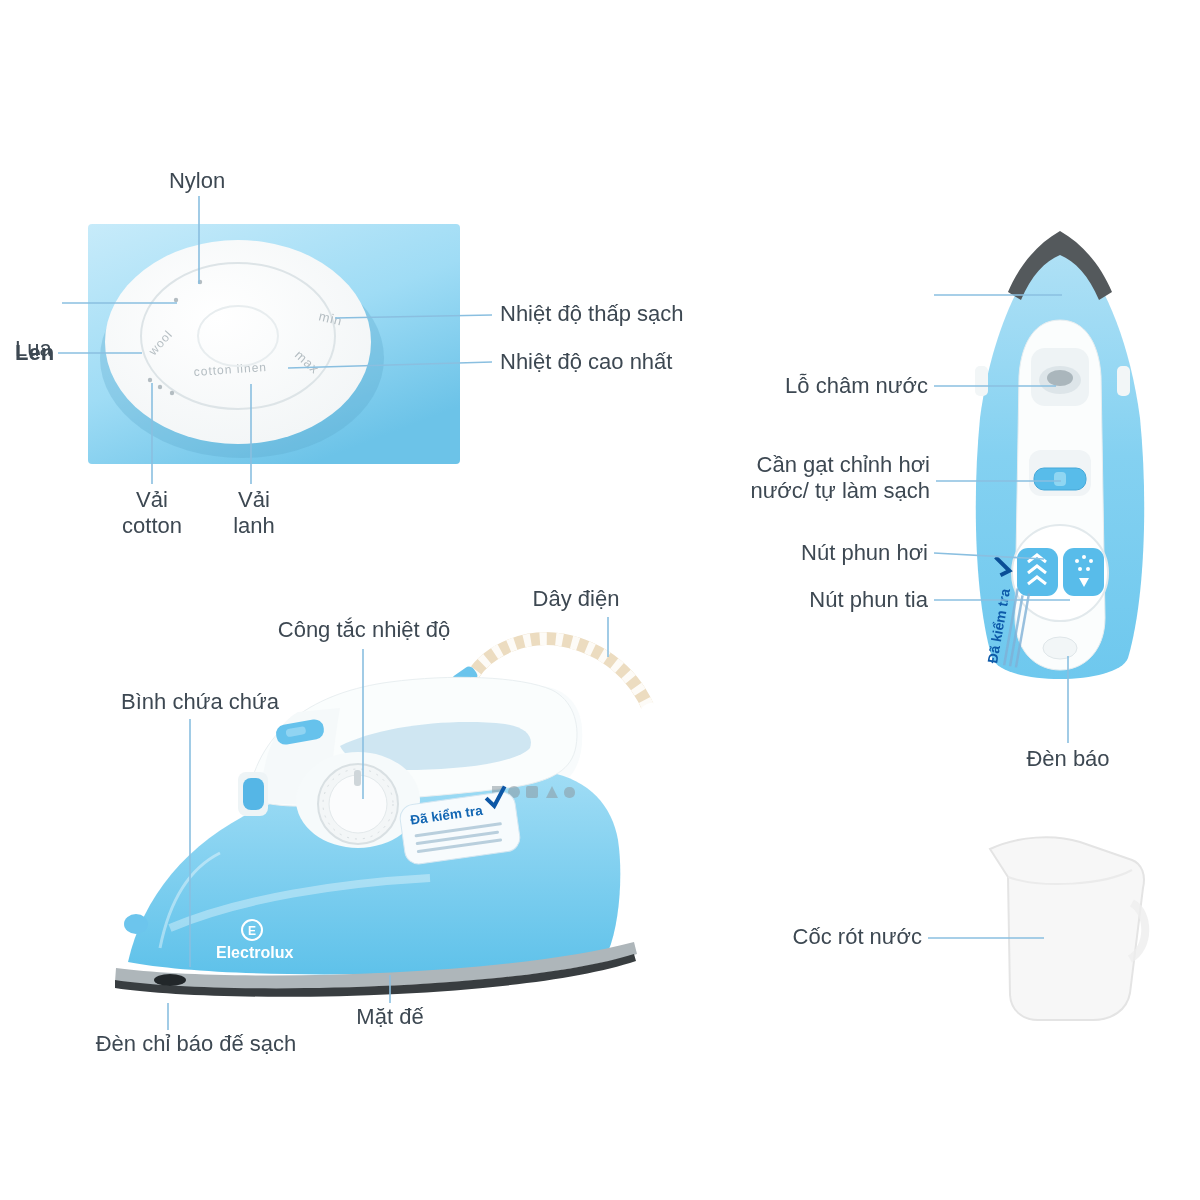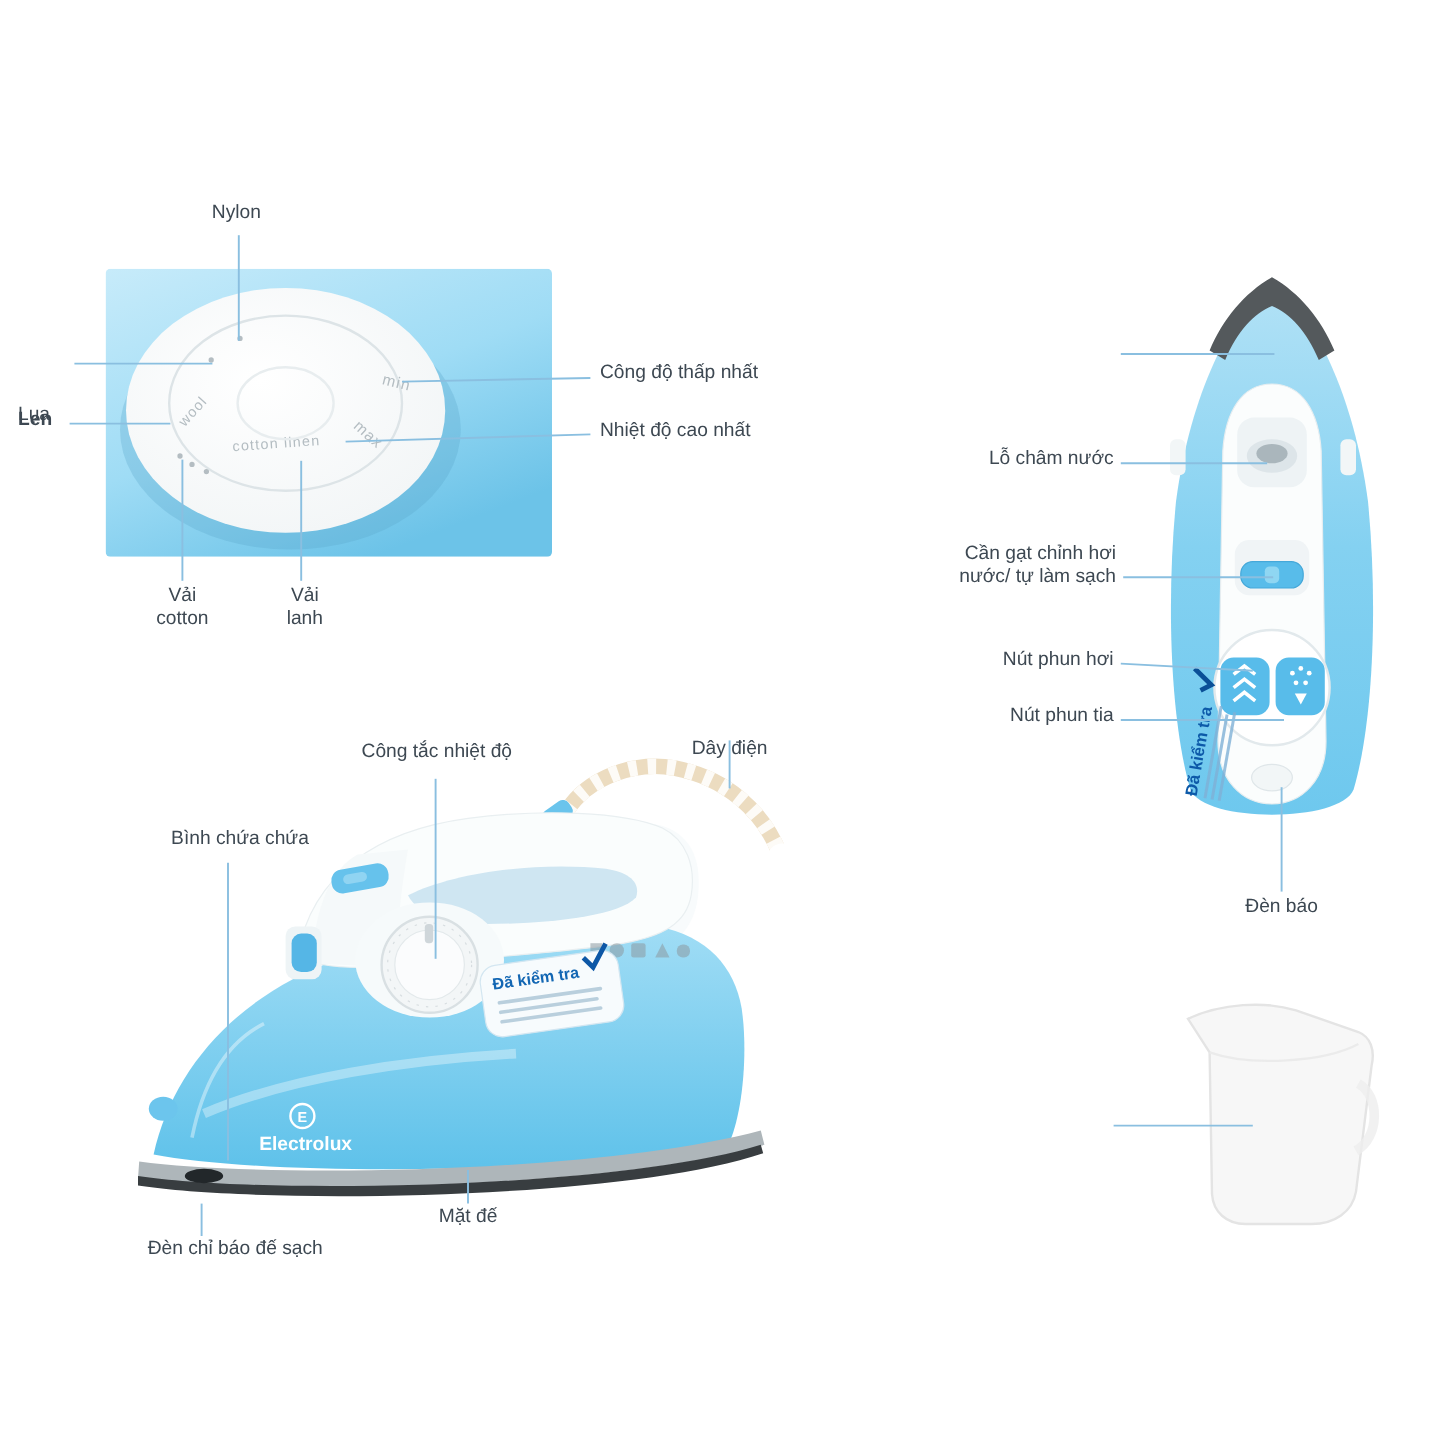--- a/index.html
+++ b/index.html
@@ -2,21 +2,21 @@
 <html><head>
 <meta charset="utf-8">
 <style>
   * { margin:0; padding:0; box-sizing:border-box; }
   html,body { width:1200px; height:1200px; background:#ffffff; font-family:"Liberation Sans", sans-serif; }
   .canvas { position:absolute; left:0; top:0; width:1200px; height:1200px; overflow:hidden; }
   .img { position:absolute; }
   .lines { position:absolute; left:0; top:0; pointer-events:none; }
   .label {
     position:absolute;
-    font-size:16px;
+    font-size:22px;
     color:#3d4852;
     line-height:1.2;
     white-space:pre-line;
   }
   .tc { text-align:center; }
   .tr { text-align:right; }
 </style>
 </head>
 <body>
 
@@ -211,33 +211,34 @@
       <line x1="190" y1="719" x2="190" y2="967"></line>
       <line x1="168" y1="1030" x2="168" y2="1003"></line>
       <line x1="390" y1="1003" x2="390" y2="975"></line>
       <line x1="928" y1="938" x2="1044" y2="938"></line>
     </g>
   </svg>
 
   <div class="label tc" style="left:152px; top:168px; width:90px;">Nylon</div>
   <div class="label" style="left:15px; top:288px;margin-top:48px;">Lụa</div>
   <div class="label" style="left:15px; top:340px;font-weight:bold;">Len</div>
-  <div class="label" style="left:500px; top:301px;">Công độ thấp nhất</div>
+  <div class="label" style="left:500px; top:301px;">Nhiệt độ thấp sạch</div>
   <div class="label" style="left:500px; top:349px;text-align:center;">Nhiệt độ cao nhất</div>
   <div class="label tc" style="left:104px; top:487px; width:96px;">Vải
 cotton</div>
   <div class="label tc" style="left:206px; top:487px; width:96px;">Vải
 lanh</div>
 
   <div class="label tr" style="left:698px; top:373px; width:230px;">Lỗ châm nước</div>
   <div class="label tr" style="left:668px; top:452px; width:262px;">Cần gạt chỉnh hơi
 nước/ tự làm sạch</div>
   <div class="label tr" style="left:698px; top:587px; width:230px;">Nút phun tia</div>
   <div class="label tr" style="left:698px; top:540px; width:230px;">Nút phun hơi</div>
   <div class="label tc" style="left:1008px; top:746px; width:120px;">Đèn báo</div>
 
-  <div class="label tc" style="left:556px; top:586px; width:104px;margin-top:28px;">Dây điện</div>
+  <div class="label tc" style="left:524px; top:586px; width:104px;">Dây điện</div>
   <div class="label tc" style="left:258px; top:617px; width:212px;">Công tắc nhiệt độ</div>
   <div class="label tc" style="left:98px; top:689px; width:204px;">Bình chứa chứa</div>
   <div class="label tc" style="left:62px; top:1031px; width:268px;">Đèn chỉ báo đế sạch</div>
   <div class="label tc" style="left:344px; top:1004px; width:92px;">Mặt đế</div>
+  <div class="label tr" style="left:692px; top:924px; width:230px;">Cốc rót nước</div>
 
 </div>
 
 </body></html>

